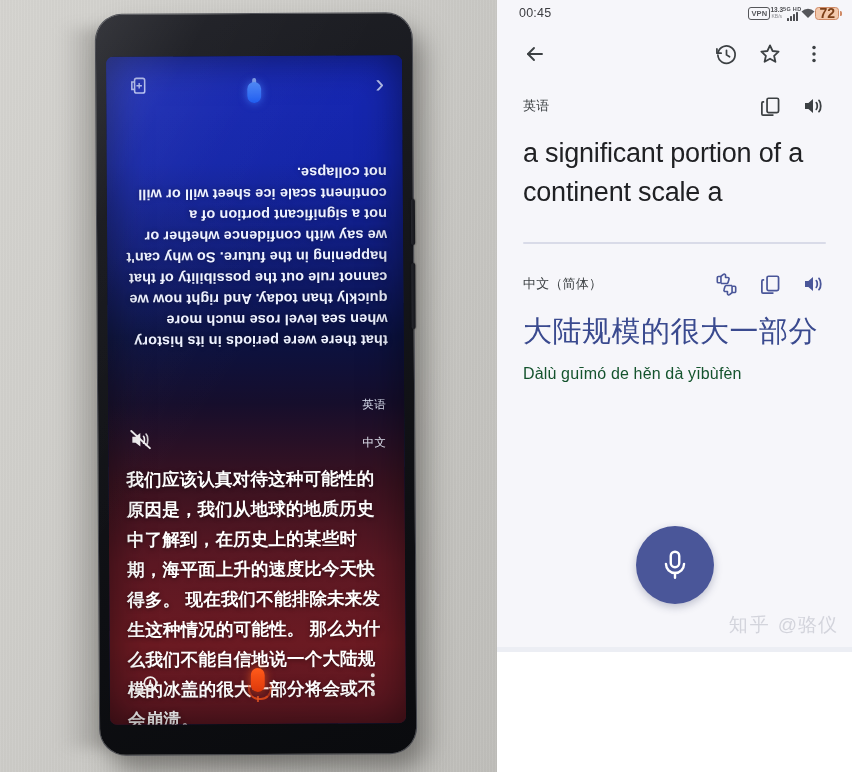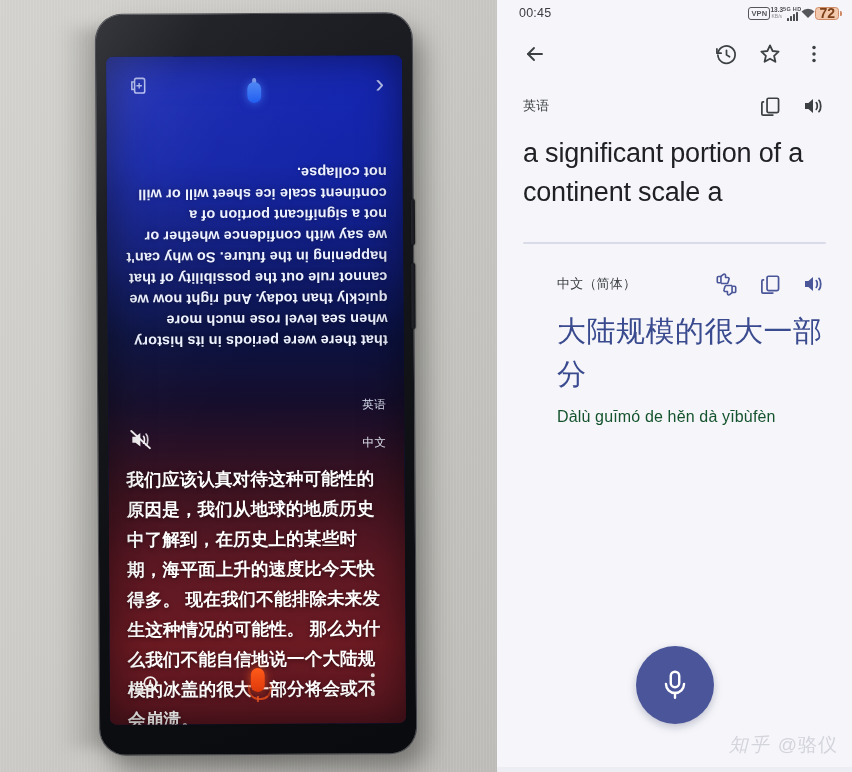--- a/index.html
+++ b/index.html
@@ -286,21 +286,21 @@
     border-radius: 50%;
     background: #f4f1ee;
     margin-bottom: 5px;
     opacity: .93;
   }
 
   
   .app-pane {
     position: relative;
     width: 355px;
-    height: 772px;
+    height: 652px;
     background: #f6f6fa;
     overflow: hidden;
   }
 
   
   .statusbar {
     position: relative;
     height: 26px;
     display: flex;
     align-items: center;
@@ -415,21 +415,20 @@
     font-weight: 400;
   }
   .divider {
     height: 2px;
     background: #d9dbe8;
     margin: 26px 0 0 0;
     border-radius: 1px;
   }
   .tgt-section {
     padding: 20px 26px 0 26px;
-    margin-left: 34px;
   }
   .tgt-text {
     font-size: 29px;
     line-height: 43px;
     color: #3a4a8f;
     letter-spacing: .5px;
     padding: 6px 0 2px 0;
   }
   .pinyin {
     font-size: 16px;
@@ -463,21 +462,20 @@
     gap: 7px;
     color: #d3d4dc;
     font-size: 19px;
     letter-spacing: 1px;
     user-select: none;
   }
   .wm-logo {
     color: #d3d4dc;
     font-size: 19px;
     letter-spacing: 2px;
-    font-style: italic;
   }
   .bottom-hairline {
     position: absolute;
     left: 0; bottom: 0;
     width: 355px; height: 5px;
     background: #eceef4;
   }
   .icon-svg { display:block; }
 </style>
 </head>

